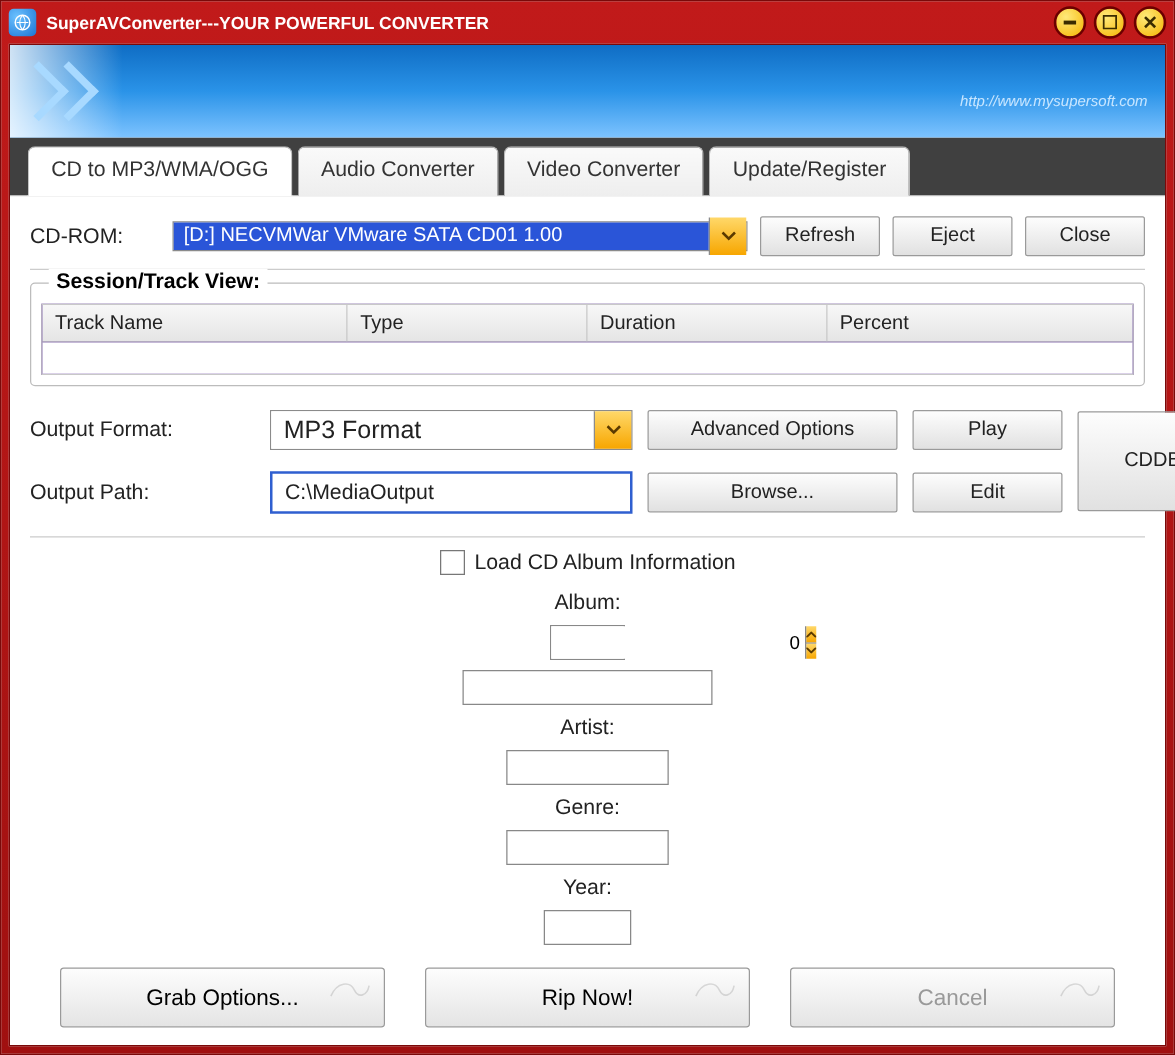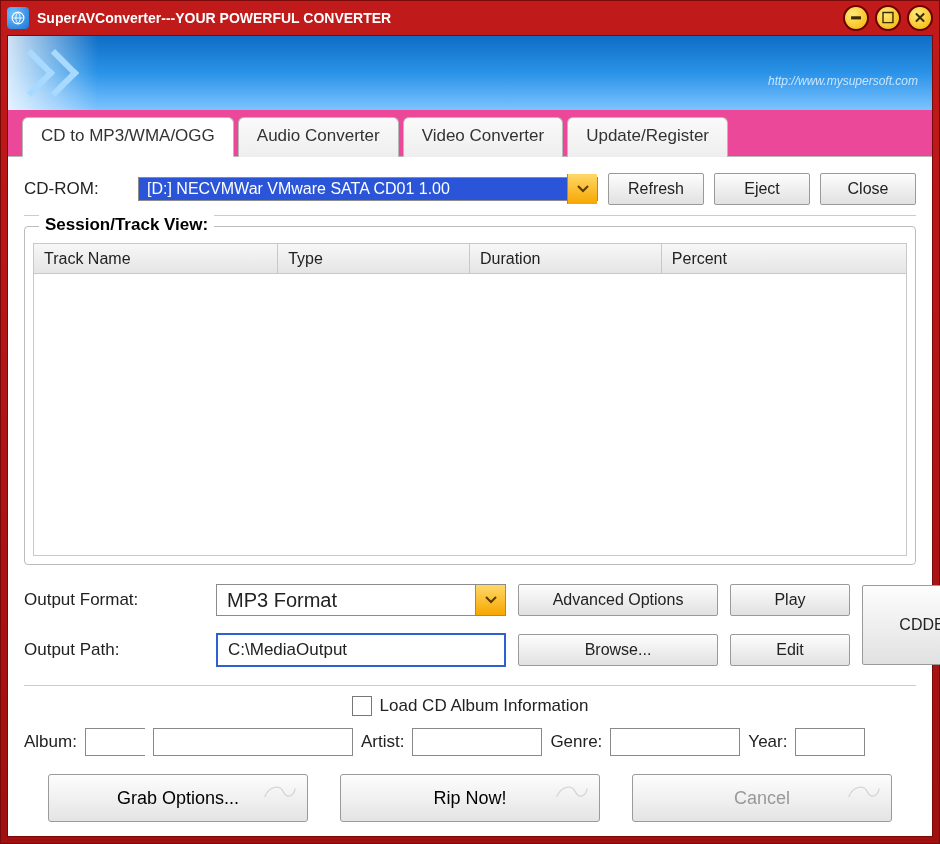--- a/index.html
+++ b/index.html
@@ -81,21 +81,21 @@
   letter-spacing: 0.5px;
 }
 .banner-url{
   position:absolute; right:14px; bottom:22px; font-size:12px; color:#c8e6ff; font-style:italic;
 }
 
 
 .tabs-row {
   display:flex; gap:4px; padding: 6px 14px 0 14px;
   border-bottom: 1px solid #b8b8b8;
-  background:#ec4899;
+  background:#404040;
 }
 .tab {
   padding: 8px 18px 10px 18px;
   border:1px solid #b8b8b8;
   border-bottom:none;
   border-radius: 6px 6px 0 0;
   background: linear-gradient(180deg,#fafafa,#eee);
   font-size: 17px;
   color:#333;
   cursor:pointer;
@@ -215,21 +215,21 @@
   grid-column: 5;
   height: 80px;
 }
 .sep{ border-top:1px solid #ccc; margin:14px 0 10px 0; }
 
 
 .album-check-row{ display:flex; align-items:center; justify-content:center; gap:8px; margin-bottom:12px;}
 .checkbox{
   width:20px; height:20px; border:1px solid #777; background:#fff;
 }
-.album-row{ display:flex; align-items:center; gap:8px; flex-wrap:nowrap; }
+.album-row{ display:flex; align-items:center; gap:8px; flex-wrap:nowrap;flex-direction:column; }
 .spinner{
   width:60px; height:28px; display:flex; border:1px solid #888;
 }
 .spinner input{ flex:1; border:none; text-align:right; padding-right:4px; font-size:15px;}
 .spinner-btns{ width:22px; display:flex; flex-direction:column;}
 .spin-b{ flex:1; background:linear-gradient(180deg,#ffd869,#f7a600); border-left:1px solid #888; display:flex;align-items:center;justify-content:center;}
 .spin-b:first-child{border-bottom:1px solid #888;}
 .small-input{
   height:28px; border:1px solid #888; background:#fff;
   font-size:15px; padding:0 4px;

